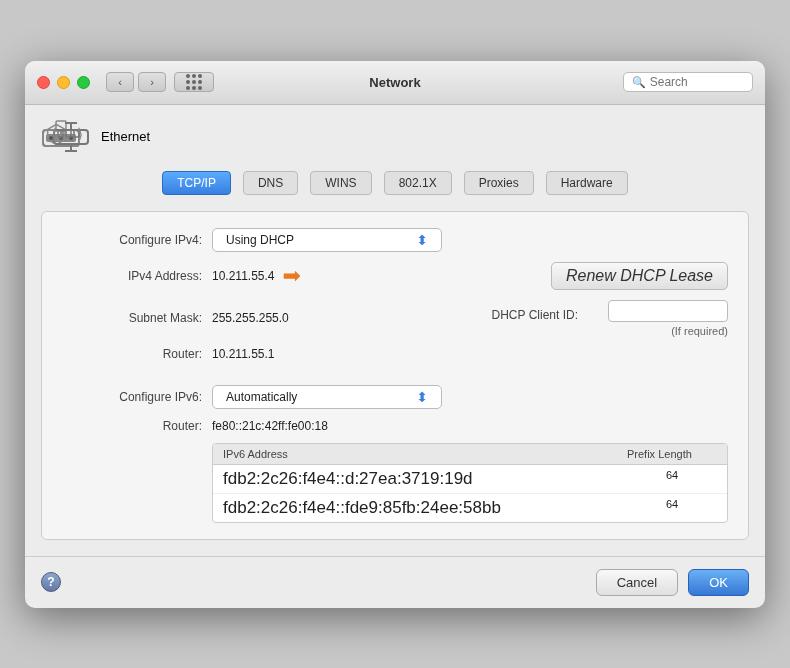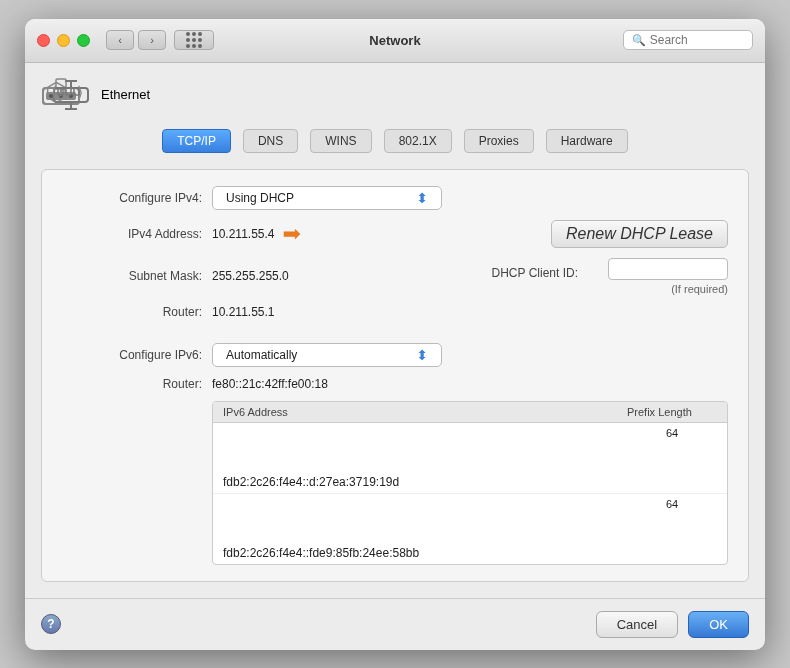--- a/index.html
+++ b/index.html
@@ -260,23 +260,22 @@
       font-weight: 500;
     }
     .ipv6-table-row {
       display: flex;
       padding: 4px 10px;
       border-bottom: 1px solid #eee;
     }
     .ipv6-table-row:last-child { border-bottom: none; }
     .ipv6-cell-addr {
       flex: 1;
-      font-size: 12px;
+      font-size: 17px;
       color: #222;
-      margin-top: 48px;
     }
     .ipv6-cell-prefix {
       width: 90px;
       font-size: 11px;
       color: #222;
       text-align: center;
     }
     .bottom-bar {
       display: flex;
       align-items: center;

